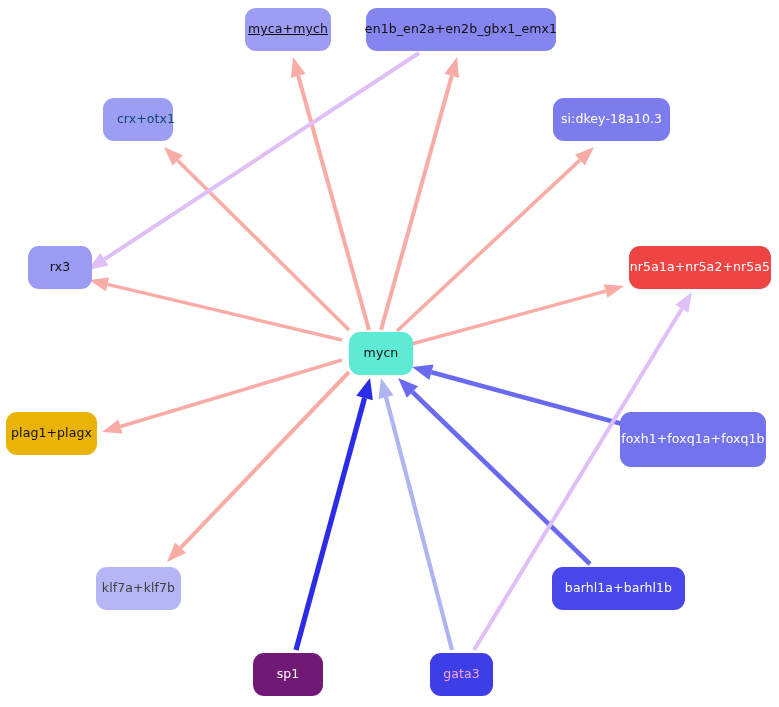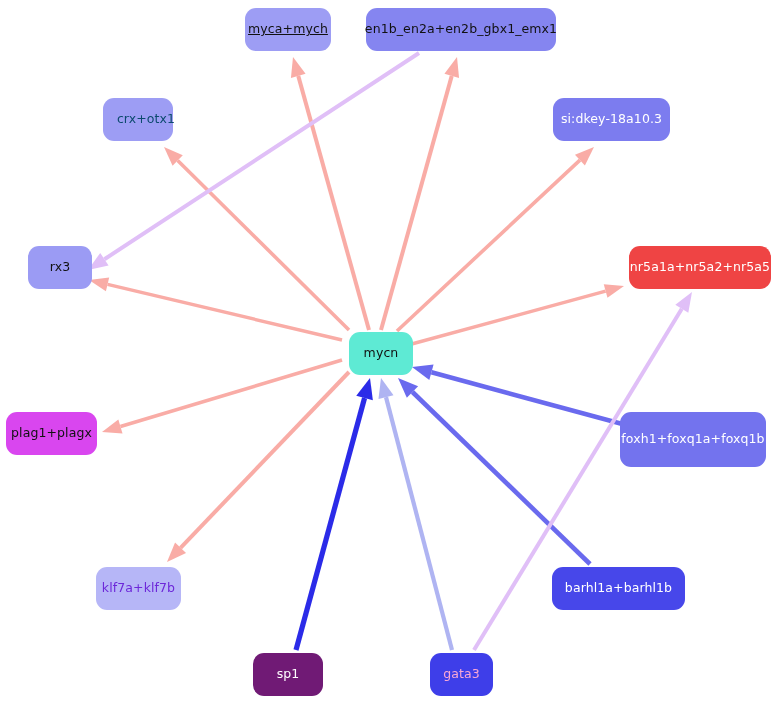--- a/index.html
+++ b/index.html
@@ -118,27 +118,27 @@
       </div>
       <div class="graph-node" style="left: 553px; top: 98px; width: 117px; height: 43px; background: rgb(124, 124, 239); color: rgb(255, 255, 255); text-align: center;">
         <span class="node-label">si:dkey-18a10.3</span>
       </div>
       <div class="graph-node" style="left: 28px; top: 246px; width: 64px; height: 43px; background: rgb(155, 155, 244); color: rgb(17, 17, 17);">
         <span class="node-label">rx3</span>
       </div>
       <div class="graph-node" style="left: 629px; top: 246px; width: 142px; height: 43px; background: #ef4444; color: rgb(255, 255, 255);">
         <span class="node-label">nr5a1a+nr5a2+nr5a5</span>
       </div>
-      <div class="graph-node" style="left: 6px; top: 412px; width: 91px; height: 43px; background: #d946ef; color: rgb(17, 17, 17);">
+      <div class="graph-node" style="left: 6px; top: 412px; width: 91px; height: 43px; background: #eab308; color: rgb(17, 17, 17);">
         <span class="node-label">plag1+plagx</span>
       </div>
       <div class="graph-node" style="left: 620px; top: 412px; width: 146px; height: 55px; background: rgb(115, 115, 238); color: rgb(255, 255, 255);">
         <span class="node-label">foxh1+foxq1a+foxq1b</span>
       </div>
-      <div class="graph-node" style="left: 96px; top: 567px; width: 85px; height: 43px; background: rgb(182, 182, 247); color: #6d28d9;">
+      <div class="graph-node" style="left: 96px; top: 567px; width: 85px; height: 43px; background: rgb(182, 182, 247); color: #404040;">
         <span class="node-label">klf7a+klf7b</span>
       </div>
       <div class="graph-node" style="left: 552px; top: 567px; width: 133px; height: 43px; background: rgb(71, 71, 234); color: rgb(255, 255, 255);">
         <span class="node-label">barhl1a+barhl1b</span>
       </div>
       <div class="graph-node" style="left: 253px; top: 653px; width: 70px; height: 43px; background: #701a75; color: rgb(255, 255, 255);">
         <span class="node-label">sp1</span>
       </div>
       <div class="graph-node" style="left: 430px; top: 653px; width: 63px; height: 43px; background: rgb(62, 62, 233); color: #f9a8d4;">
         <span class="node-label">gata3</span>

